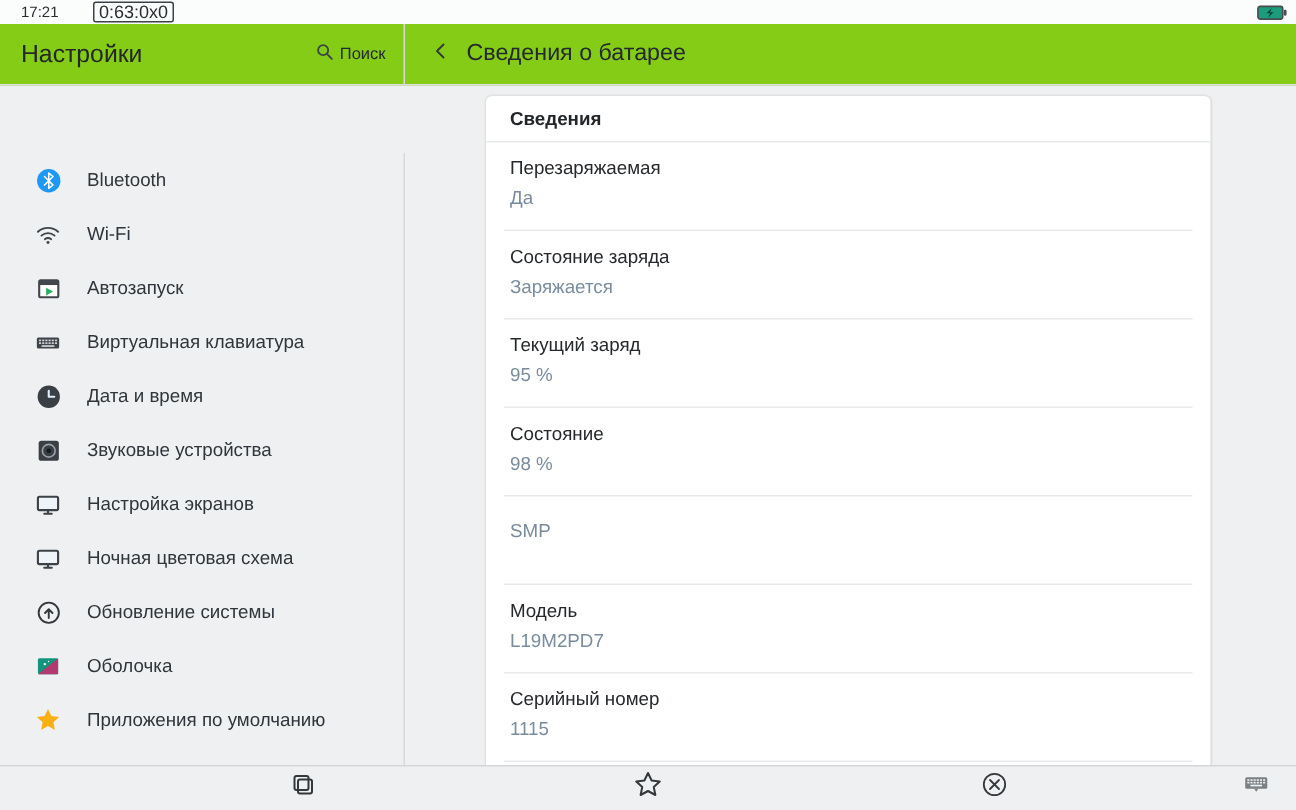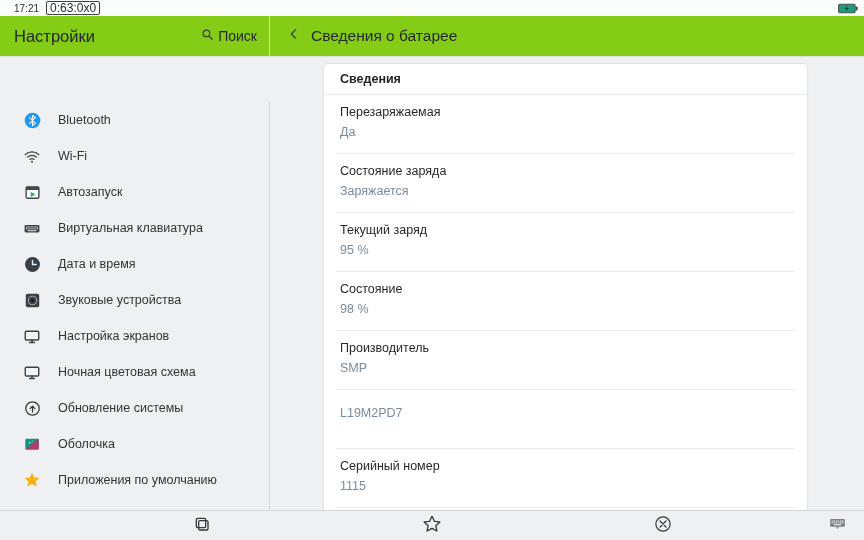--- a/index.html
+++ b/index.html
@@ -3,36 +3,36 @@
 <meta charset="utf-8">
 <style>
   * { margin:0; padding:0; box-sizing:border-box; }
   html,body { width:864px; height:540px; }
   body { font-family:"Liberation Sans","DejaVu Sans",sans-serif; }
   .screen { position:relative; width:864px; height:540px; background:#eff0f1; overflow:hidden; }
 
   
   .statusbar { position:absolute; top:0; left:0; right:0; height:16px; background:#fbfcfc;
                display:flex; align-items:center; justify-content:space-between; padding:0 6px 0 14px; }
-  .status-left { display:flex; align-items:center; gap:7px; }
+  .status-left { display:flex; align-items:center; gap:23px; }
   .status-time { font-size:10px; color:#2a2e32; }
   .debug-box { font-size:12px; color:#2a2e32; border:1px solid #3c4247; border-radius:2px;
                padding:0 3px; line-height:12px; }
   .status-right { display:flex; align-items:center; gap:5px;flex-direction:column; }
   .status-right svg { display:block; }
   .battery-percent { font-size:10px; color:#2a2e32; }
 
   
   .header-row { position:absolute; top:16px; left:0; right:0; height:41px; background:#84cc16;
                 border-bottom:1px solid #dcdee0; display:flex; }
   .sidebar-header { width:270px; flex:0 0 270px; border-right:1px solid #d7d9da;
                     display:flex; align-items:center; padding:0 12px 0 14px; }
   .sidebar-title { font-size:16.5px; color:#242729; }
   .search-btn { margin-left:auto; display:flex; align-items:center; gap:4px; cursor:pointer; }
-  .search-btn span { font-size:14px; color:#26292c; }
+  .search-btn span { font-size:11px; color:#26292c; }
   .main-header { flex:1; display:flex; align-items:center; padding-left:13px; }
   .back-btn { width:22px; height:22px; display:flex; align-items:center; justify-content:center; cursor:pointer; }
   .page-title { font-size:15.5px; color:#26292c; margin-left:6px; }
 
   
   .body { position:absolute; top:58px; left:0; right:0; height:452px; display:flex; overflow:hidden; }
   .sidebar { width:270px; flex:0 0 270px; border-right:1px solid #d7d9da; background:#eff0f1; overflow:hidden;margin-top:44px; }
   .side-item { height:36px; display:flex; align-items:center; padding-left:23px; cursor:pointer; }
   .side-item .ic { width:18px; height:18px; flex:0 0 18px; display:flex; align-items:center; justify-content:center; }
   .side-item .ic svg { display:block; }
@@ -280,24 +280,24 @@
         </div>
         <div class="crow">
           <div class="k">Текущий заряд</div>
           <div class="v">95 %</div>
         </div>
         <div class="crow">
           <div class="k">Состояние</div>
           <div class="v">98 %</div>
         </div>
         <div class="crow">
-          <div class="k">Производитель</div>
           <div class="v">SMP</div>
         </div>
         <div class="crow">
+          <div class="k">Модель</div>
           <div class="v">L19M2PD7</div>
         </div>
         <div class="crow">
           <div class="k">Серийный номер</div>
           <div class="v">1115</div>
         </div>
 
       </div>
     </div>
   </div>

